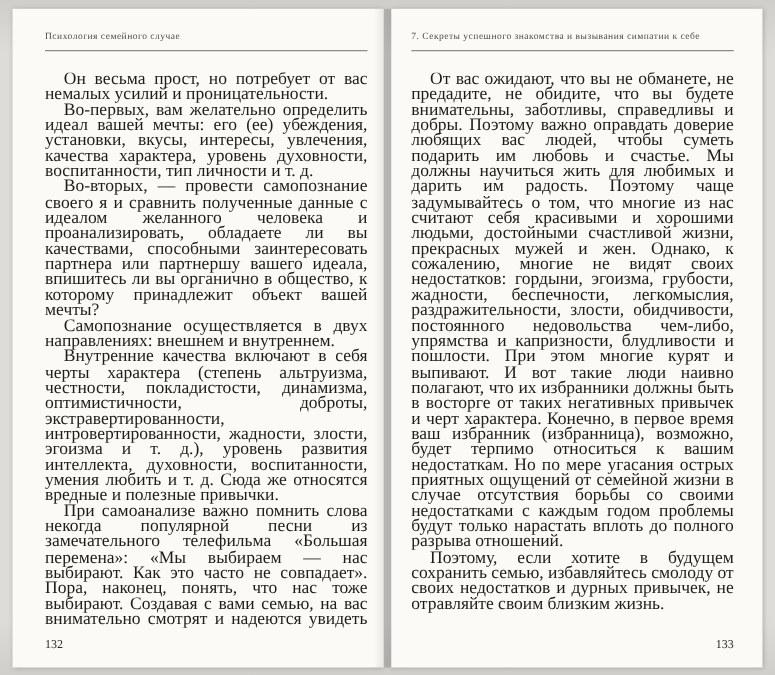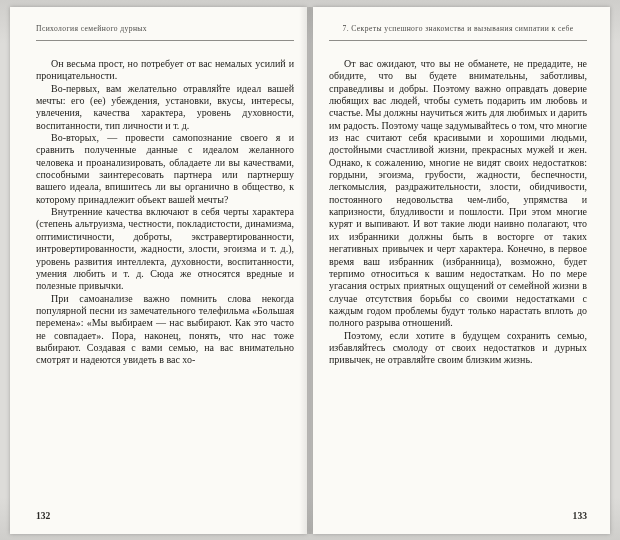--- a/index.html
+++ b/index.html
@@ -28,60 +28,61 @@
     pointer-events: none;
   }
   .running-head {
     font-size: 7.6px;
     letter-spacing: 0.4px;
     color: #4c4b48;
     height: 11px;
     white-space: nowrap;
     overflow: hidden;
   }
-  .page-right .running-head { text-align: center; }
+  .page-right .running-head { text-align: left; }
   .head-rule {
     border: none;
     border-top: 1px solid #8e8d89;
     margin-top: 5px;
   }
   .body-text {
     margin-top: 17px;
     height: 446px;
     overflow: hidden;
-    font-size: 10px;
+    font-size: 14px;
     line-height: 12.35px;
     text-align: justify;
     color: #1d1c19;
   }
   .para { margin: 0; }
   .para.indent { text-indent: 15px; }
   .b { font-weight: normal; }
   .page-number {
     position: absolute;
     bottom: 13px;
     font-size: 9.6px;
-    font-weight: bold;
+    font-weight: normal;
     color: #2b2a27;
   }
   .page-left  .page-number { left: 26px; }
   .page-right .page-number { right: 23px; }
 </style>
 </head>
 <body>
 
 <div class="spread">
 
   <div class="page page-left">
-    <div class="running-head">Психология семейного дурных</div>
+    <div class="running-head">Психология семейного случае</div>
     <hr class="head-rule">
     <div class="body-text">
         <p class="para indent"><span>Он весьма прост, но потребует от вас немалых усилий и проницательности.</span></p>
-        <p class="para indent"><span class="b">Во-первых,</span><span> вам желательно отравляйте идеал вашей мечты: его (ее) убеждения, установки, вкусы, интересы, увлечения, качества характера, уровень духовности, воспитанности, тип личности и т. д.</span></p>
+        <p class="para indent"><span class="b">Во-первых,</span><span> вам желательно определить идеал вашей мечты: его (ее) убеждения, установки, вкусы, интересы, увлечения, качества характера, уровень духовности, воспитанности, тип личности и т. д.</span></p>
         <p class="para indent"><span class="b">Во-вторых,</span><span> — провести самопознание своего я и сравнить полученные данные с идеалом желанного человека и проанализировать, обладаете ли вы качествами, способными заинтересовать партнера или партнершу вашего идеала, впишитесь ли вы органично в общество, к которому принадлежит объект вашей мечты?</span></p>
+        <p class="para indent"><span class="b">Самопознание осуществляется в двух направлениях: внешнем и внутреннем.</span></p>
         <p class="para indent"><span class="b">Внутренние качества</span><span> включают в себя черты характера (степень альтруизма, честности, покладистости, динамизма, оптимистичности, доброты, экстравертированности, интровертированности, жадности, злости, эгоизма и т. д.), уровень развития интеллекта, духовности, воспитанности, умения любить и т. д. Сюда же относятся вредные и полезные привычки.</span></p>
         <p class="para indent"><span>При самоанализе важно помнить слова некогда популярной песни из замечательного телефильма «Большая перемена»: «Мы выбираем — нас выбирают. Как это часто не совпадает». Пора, наконец, понять, что нас тоже выбирают. Создавая с вами семью, на вас внимательно смотрят и надеются увидеть в вас хо-</span></p>
       </div>
     <div class="page-number">132</div>
   </div>
 
   <div class="spine"></div>
 
   <div class="page page-right">
     <div class="running-head">7. Секреты успешного знакомства и вызывания симпатии к себе</div>

